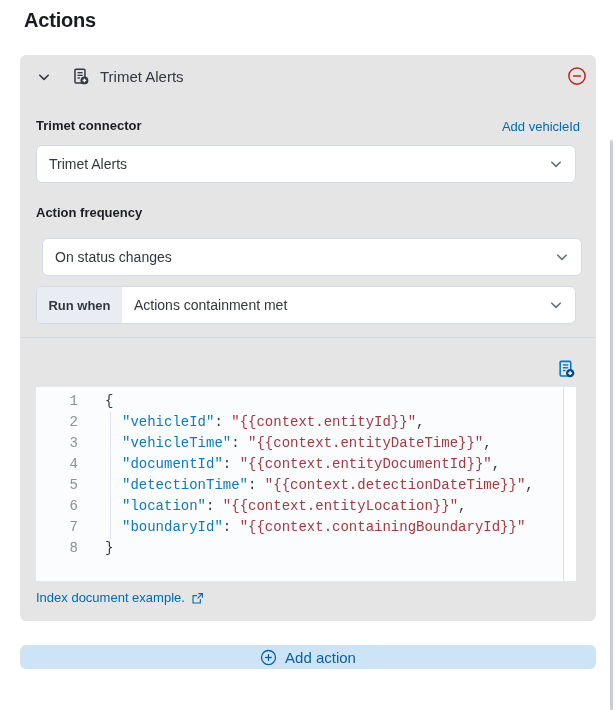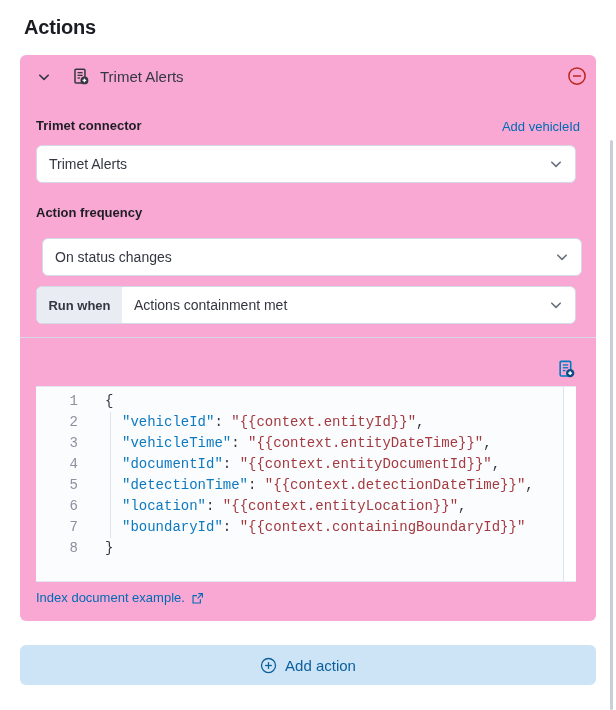--- a/index.html
+++ b/index.html
@@ -1,24 +1,24 @@
 <!DOCTYPE html>
 <html><head>
 <meta charset="utf-8">
 <style>
   * { margin:0; padding:0; box-sizing:border-box; }
   html,body { width:616px; height:710px; background:#fff; overflow:hidden;
     font-family:"Liberation Sans","DejaVu Sans",sans-serif; }
   .stage { position:relative; width:616px; height:710px; }
 
-  .page-title { position:absolute; left:24px; top:16px; font-size:20px; font-weight:700;
+  .page-title { position:absolute; left:24px; top:9px; font-size:20px; font-weight:700;
     color:#1a1c21; letter-spacing:-0.2px; }
 
   .panel { position:absolute; left:20px; top:55px; width:576px; height:566px;
-    background:#f9a8d4; border-radius:6px; }
+    background:#e5e5e5; border-radius:6px; }
 
   
   .acc-header { position:absolute; left:0; top:0; width:100%; height:44px; cursor:pointer; }
   .acc-chevron { position:absolute; left:16px; top:14px; width:16px; height:16px; color:#343741; }
   .acc-type-icon { position:absolute; left:52px; top:13px; width:17px; height:17px; color:#343741; }
   .acc-title { position:absolute; left:80px; top:13px; font-size:15px; font-weight:500; color:#343741; }
   .acc-remove { position:absolute; right:9px; top:11px; width:20px; height:20px; color:#bd271e;
     background:none; border:none; cursor:pointer; }
 
   .group-label { position:absolute; left:16px; font-size:13px; font-weight:700; color:#1d1e24; }
@@ -57,21 +57,21 @@
   .code { margin-left:25px; white-space:pre; color:#343741; }
   .code.ind { padding-left:17px; }
   .t-p { color:#343741; }
   .t-k { color:#0d79c0; }
   .t-v { color:#a43a40; }
   .indent-guide { position:absolute; left:74px; top:25px; width:1px; height:126px; background:#dfe4ed; }
 
   .example-link { position:absolute; left:16px; top:535px; display:flex; align-items:center; gap:6px; }
   .popout-icon { width:13px; height:13px; color:#006bb4; }
 
-  .btn-add { position:absolute; left:20px; top:645px; width:576px; height:40px;
+  .btn-add { position:absolute; left:20px; top:645px; width:576px; height:24px;
     background:#cce4f5; border:none; border-radius:6px; cursor:pointer;
     display:flex; align-items:center; justify-content:center; gap:8px;
     color:#0a5f9c; font-size:15px; font-weight:500; font-family:inherit; }
   .plus-circle-icon { width:17px; height:17px; color:#0a5f9c; }
 
   .page-scrollbar { position:absolute; right:3px; top:140px; width:3px; height:570px;
     background:#c9ced8; border-radius:2px; cursor:pointer; }
 </style>
 </head>
 <body>

